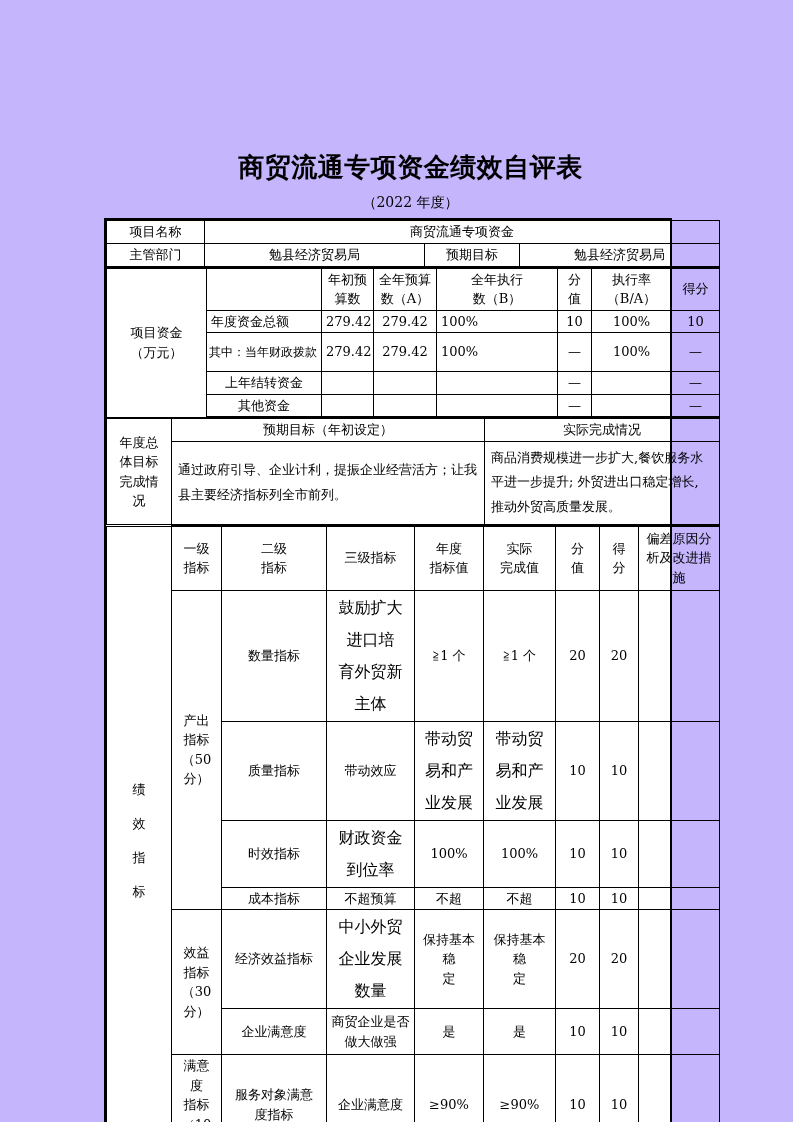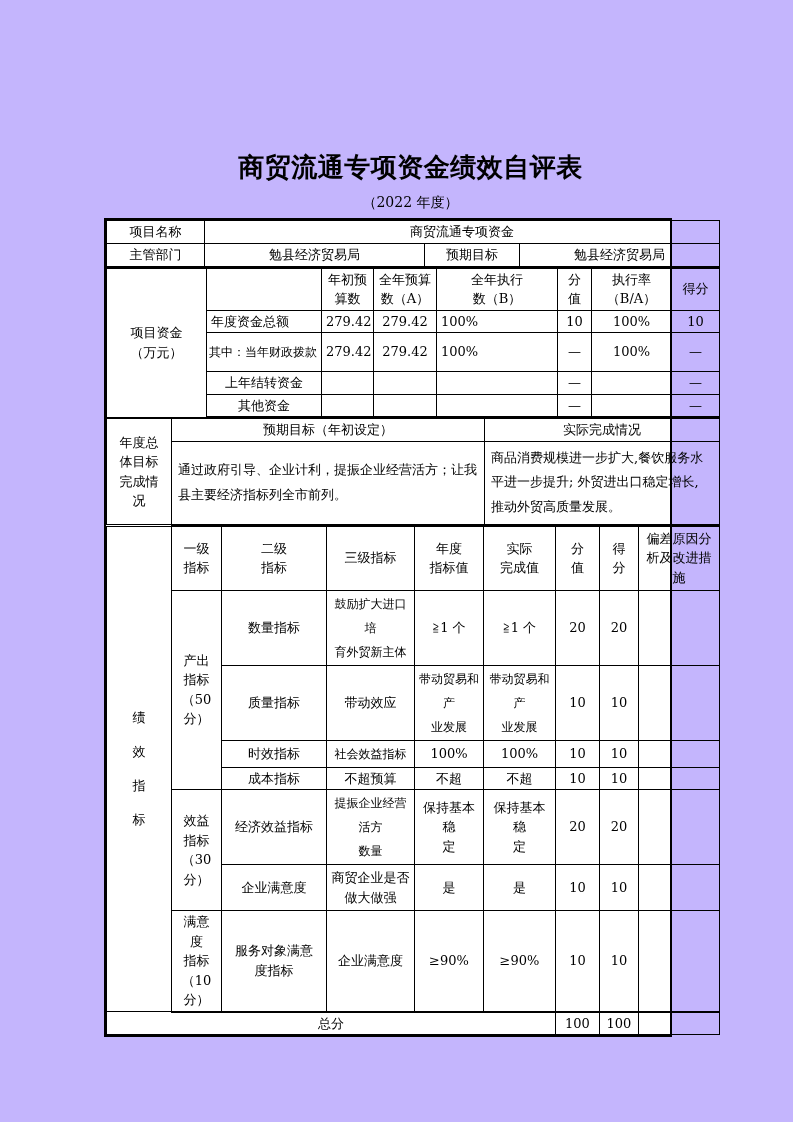--- a/index.html
+++ b/index.html
@@ -15,21 +15,21 @@
     border:2px solid #000;box-sizing:border-box;background:#fff;
   }
   table{border-collapse:collapse;width:100%;table-layout:fixed;}
   td{
     border:1px solid #000;font-size:13px;line-height:1.5;padding:1px 4px;
     white-space:pre-line;vertical-align:middle;text-align:center;
     overflow:hidden;box-sizing:border-box;
   }
   .left{text-align:left;}
   .right{text-align:center;}
-  .sm{font-size:12px;line-height:2;}
+  .sm{font-size:16px;line-height:2;}
   .tight{font-size:12px;padding:10px 2px;white-space:nowrap;}
   .vhead{line-height:2.6;}
   .goal-text{line-height:1.9;padding:4px 6px;}
   .thick-b td{border-bottom-width:2px;}
   .r23{height:23px;} .r39{height:39px;} .r22{height:22px;} .r21{height:21px;}
   .r79{height:79px;} .r64{height:64px;} .r45{height:45px;} .r46{height:46px;}
   .r98{height:98px;}
 </style>
 </head>
 <body>
@@ -206,21 +206,21 @@
         <td class="sm">带动贸易和产
 业发展</td>
         <td class="sm">带动贸易和产
 业发展</td>
         <td>10</td>
         <td>10</td>
         <td></td>
       </tr>
       <tr class="r21">
         <td>时效指标</td>
-        <td class="sm">社会效益指标</td>
+        <td class="sm">财政资金到位率</td>
         <td>100%</td>
         <td>100%</td>
         <td>10</td>
         <td>10</td>
         <td></td>
       </tr>
       <tr class="r22">
         <td>成本指标</td>
         <td>不超预算</td>
         <td>不超</td>
@@ -228,21 +228,21 @@
         <td>10</td>
         <td>10</td>
         <td></td>
       </tr>
       <tr class="r46">
         <td rowspan="2">效益
 指标
 （30
 分）</td>
         <td>经济效益指标</td>
-        <td class="sm">提振企业经营活方
+        <td class="sm">中小外贸企业发展
 数量</td>
         <td>保持基本稳
 定</td>
         <td>保持基本稳
 定</td>
         <td>20</td>
         <td>20</td>
         <td></td>
       </tr>
       <tr class="r46">

